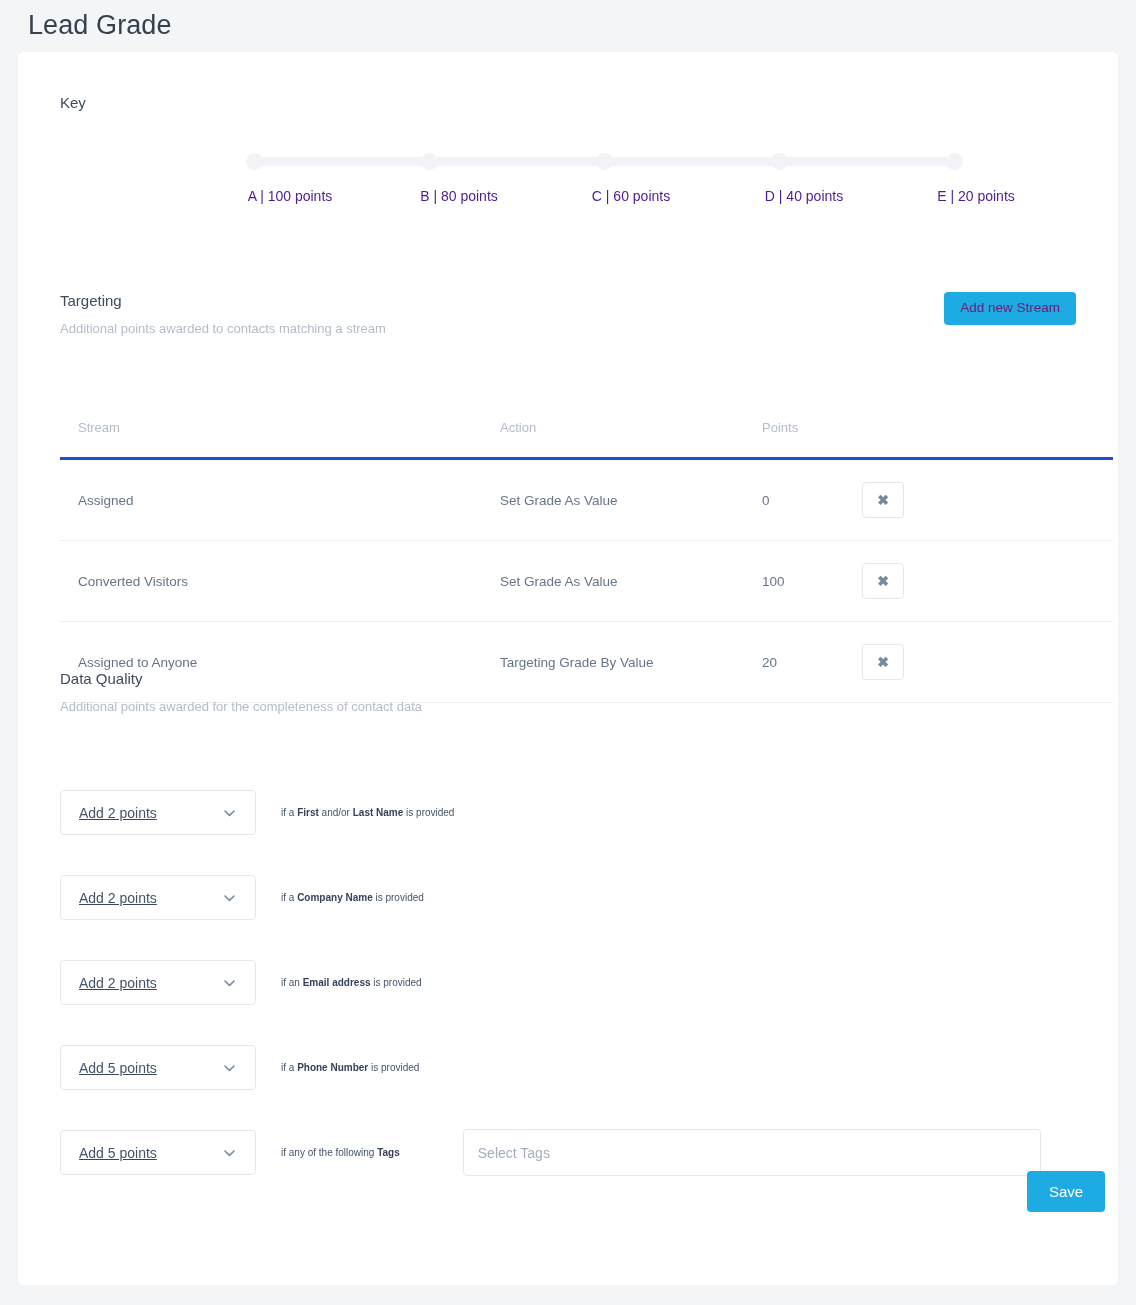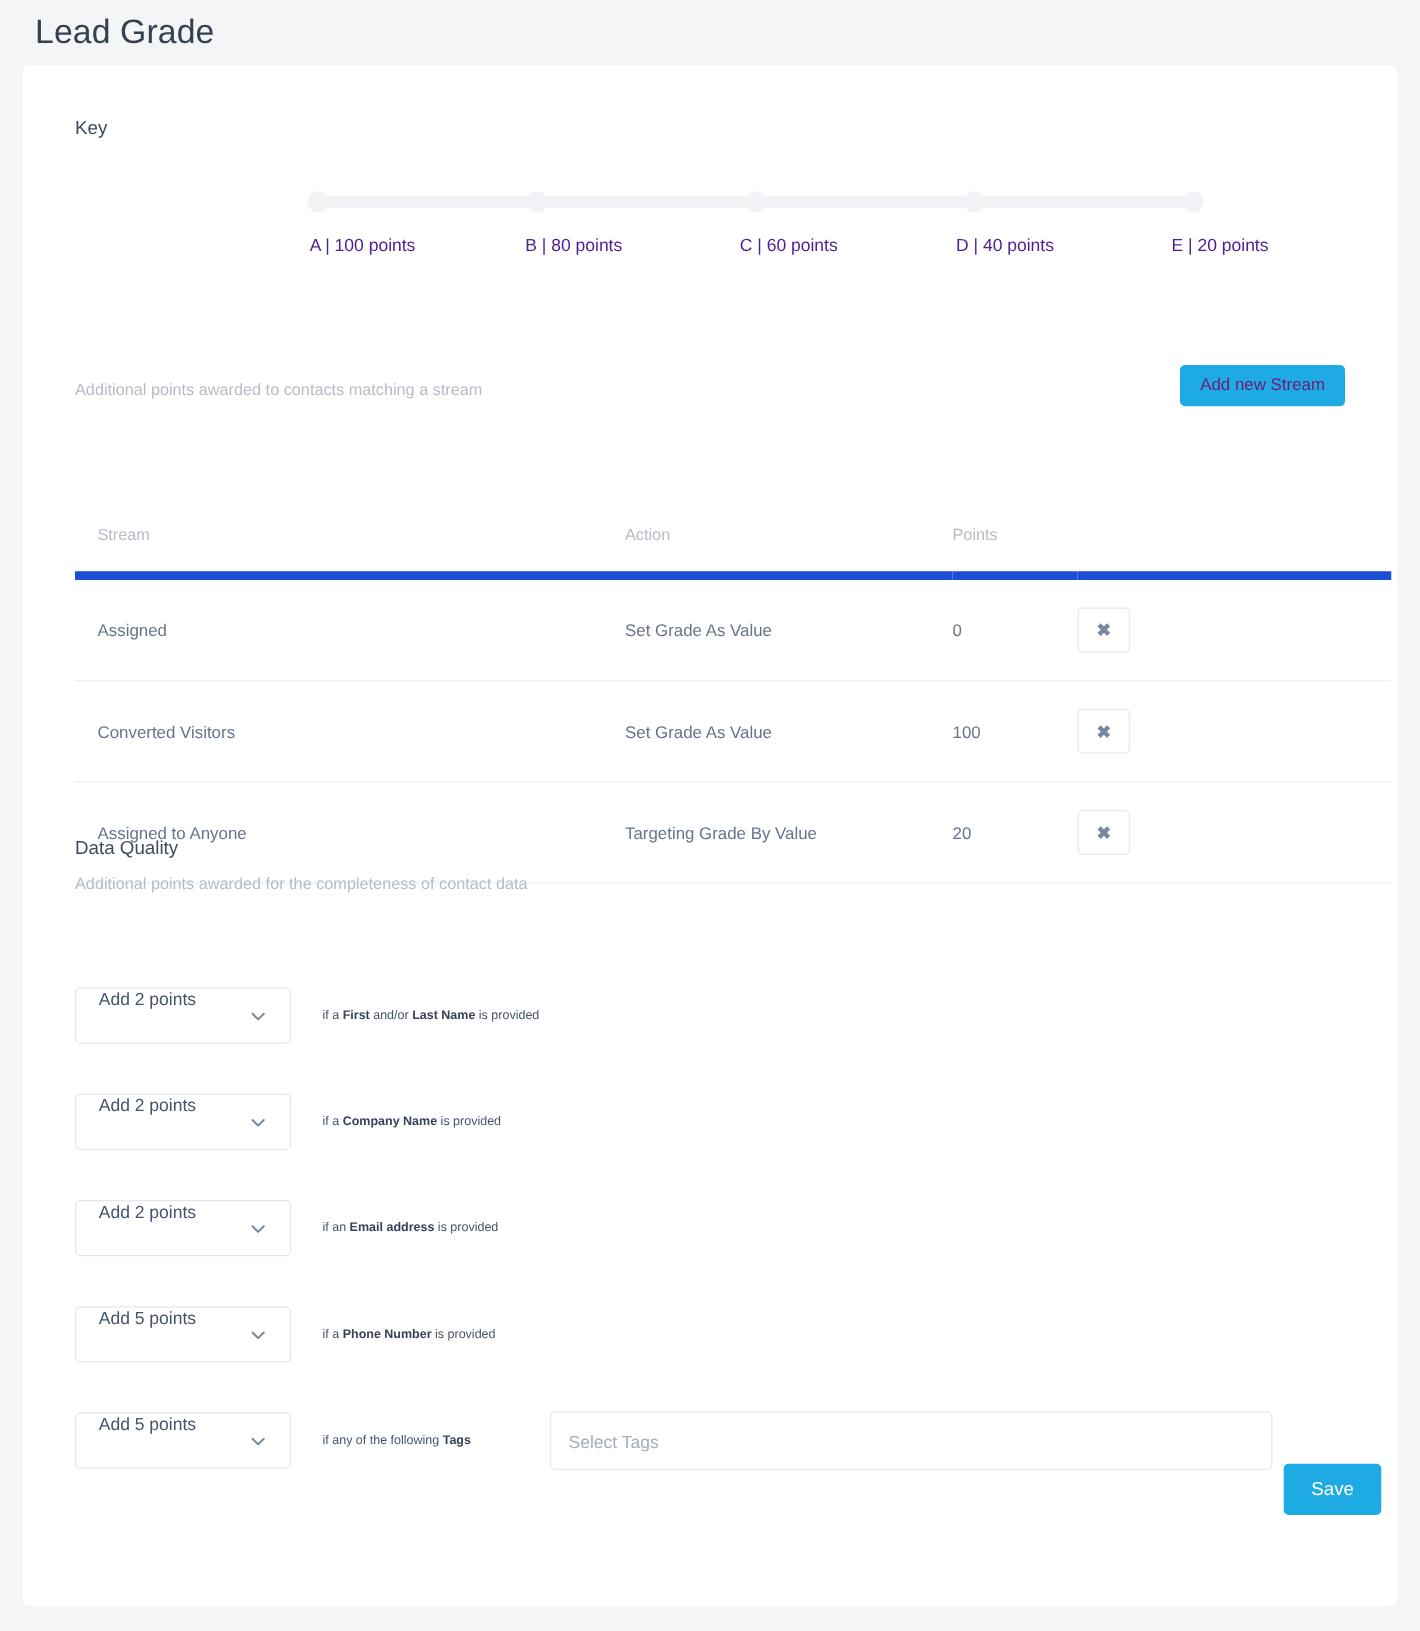--- a/index.html
+++ b/index.html
@@ -118,21 +118,21 @@
     top: 368px;
     width: 1053px;
     border-collapse: collapse;
   }
   .grade-table th {
     text-align: left;
     font-size: 13px;
     font-weight: 400;
     color: #b4bcc8;
     padding: 0 0 22px 0;
-    border-bottom: 7px solid #1d4ed8;
+    border-bottom: 3px solid #1d4ed8;
   }
   .grade-table td {
     font-size: 13.5px;
     color: #66748a;
     padding: 22px 0 22px 0;
     border-bottom: 1px solid #eceef1;
     vertical-align: middle;
   }
   .col-stream { width: 440px; padding-left: 18px !important; }
   .col-action { width: 262px; }
@@ -158,29 +158,30 @@
   .dq-block { position: absolute; left: 42px; top: 618px; width: 1016px; }
 
   .dq-rows { position: absolute; left: 42px; top: 718px; width: 1040px; }
   .dq-row {
     display: flex;
     align-items: center;
     height: 85px;
   }
   .dq-select {
     position: relative;
-    width: 173px;
+    width: 196px;
     height: 45px;
     border: 1px solid #e4e8ee;
     border-radius: 4px;
     background: #ffffff;
     display: flex;
-    align-items: flex-start;
+    align-items: center;
     cursor: pointer;
     flex: 0 0 auto;
+    text-decoration: underline;
   }
   .dq-select-value {
     font-size: 14px;
     color: #44536a;
     padding-left: 18px;
   }
   .chev {
     position: absolute;
     right: 22px;
     top: 50%;
@@ -251,20 +252,21 @@
       <div class="slider-label" style="left:36px">A | 100 points</div>
       <div class="slider-label" style="left:205px">B | 80 points</div>
       <div class="slider-label" style="left:377px">C | 60 points</div>
       <div class="slider-label" style="left:550px">D | 40 points</div>
       <div class="slider-label" style="left:722px">E | 20 points</div>
     </div>
   </div>
 
   <div class="targeting-block">
     <div class="targeting-head">
+      <div class="section-title">Targeting</div>
       <div class="section-sub">Additional points awarded to contacts matching a stream</div>
       <button class="btn-primary">Add new Stream</button>
     </div>
   </div>
 
   <table class="grade-table">
     <thead>
       <tr>
         <th class="col-stream">Stream</th>
         <th class="col-action">Action</th>

